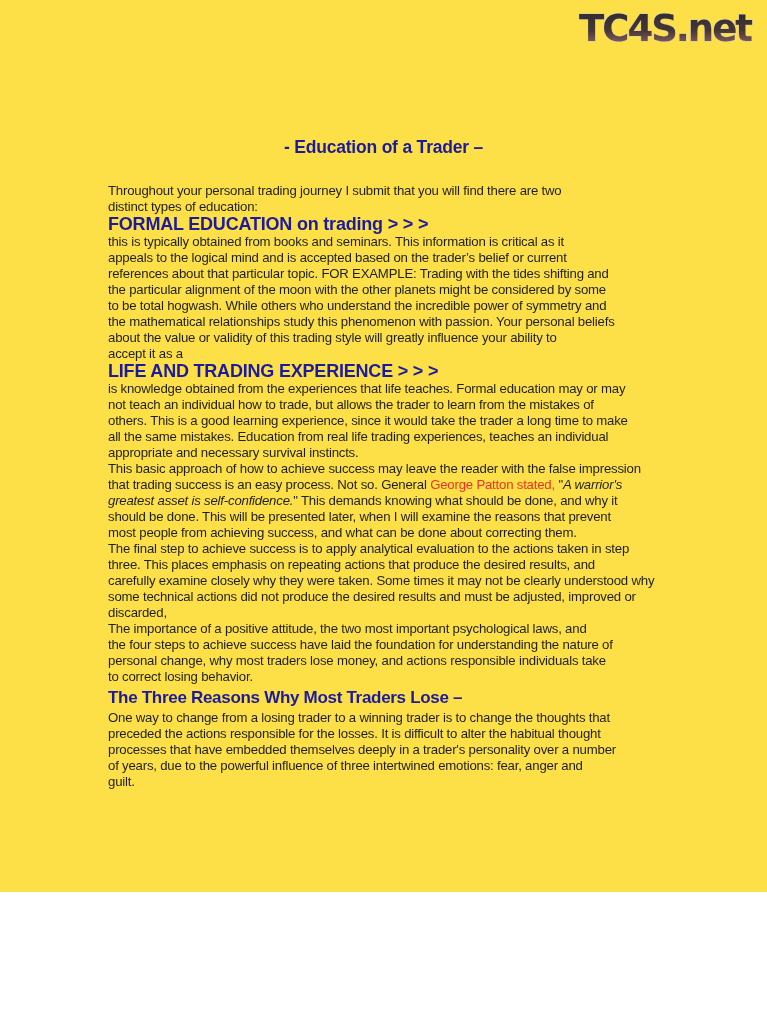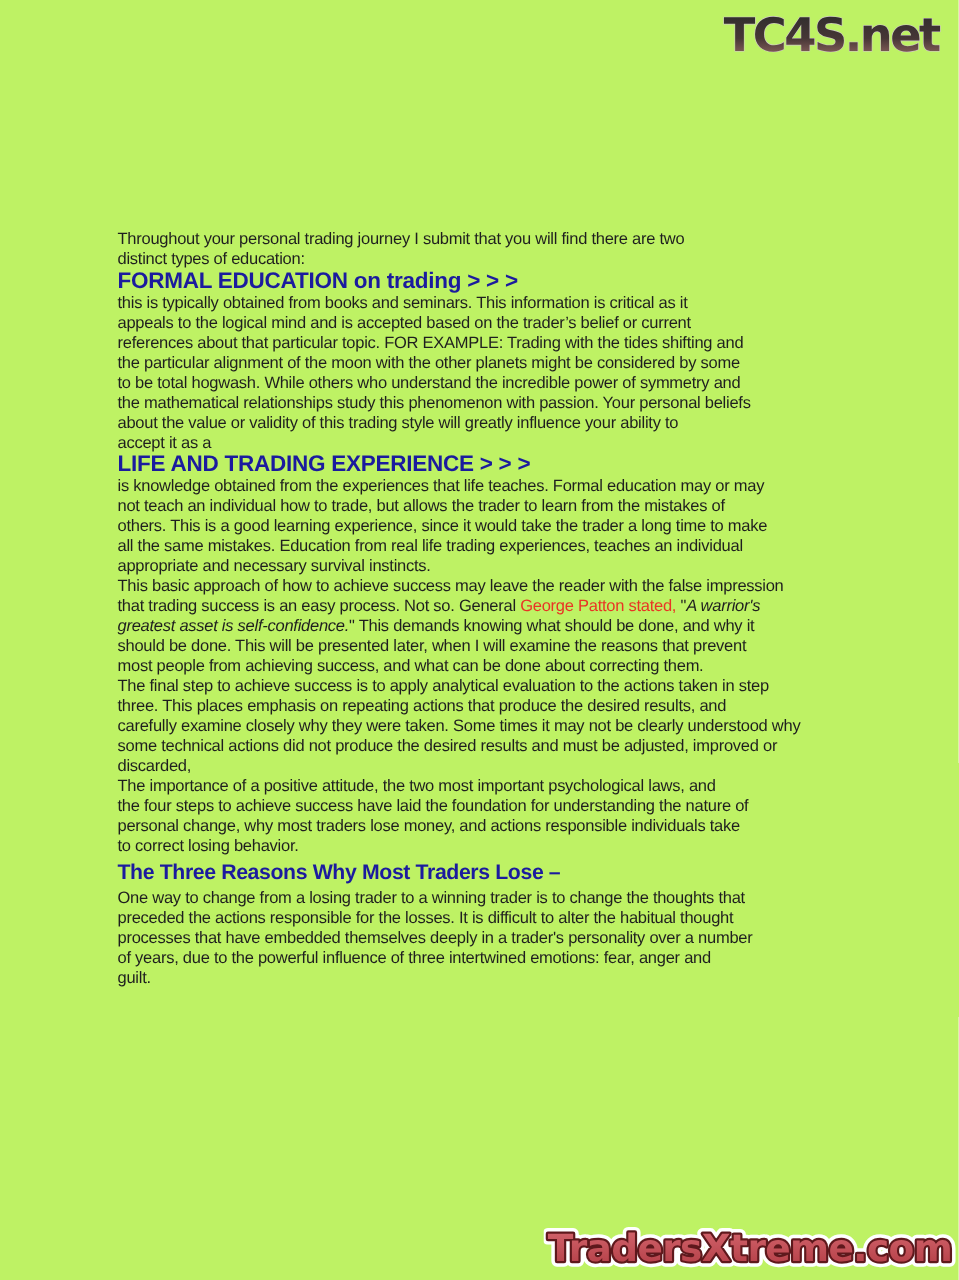--- a/index.html
+++ b/index.html
@@ -1,32 +1,32 @@
 <!DOCTYPE html>
 <html><head>
 <meta charset="utf-8">
 <style>
   html,body{margin:0;padding:0;background:#ffffff;}
   .page{
     position:relative;
-    width:767px;height:1024px;
-    background:#bef264;
+    width:767px;height:892px;
+    background:#fde047;
     overflow:hidden;
     font-family:"Liberation Sans","DejaVu Sans",sans-serif;
     color:#1f1f1f;
   }
   .tc4s-logo{position:absolute;top:2px;right:2px;}
   .doc-title{
     position:absolute;top:137px;left:0;width:100%;
     text-align:center;
     font-size:17.5px;font-weight:bold;color:#1b1b9e;
     letter-spacing:-0.2px;
   }
   .content{
-    position:absolute;left:94px;top:183px;width:592px;
+    position:absolute;left:108px;top:183px;width:592px;
   }
   .content p{
     margin:0;
     font-size:13.2px;line-height:16px;letter-spacing:-0.2px;
     white-space:pre-wrap;
     color:#1f1f1f;
   }
   .content h3{
     margin:0;
     font-size:18px;line-height:19px;font-weight:bold;
@@ -60,20 +60,21 @@
         <linearGradient id="tc4sGrad" x1="0" y1="0" x2="0" y2="1">
           <stop offset="0" stop-color="#2b2b2b"></stop>
           <stop offset="0.55" stop-color="#463636"></stop>
           <stop offset="1" stop-color="#a4736b"></stop>
         </linearGradient>
       </defs>
       <text x="100" y="39" text-anchor="middle" font-family="DejaVu Sans, sans-serif" font-weight="bold" font-size="37" letter-spacing="-2" fill="url(#tc4sGrad)" stroke="#cfc8c6" stroke-width="0.9" paint-order="stroke">TC4S.net</text>
     </svg>
   </div>
 
+  <div class="doc-title">- Education of a Trader –</div>
 
   <div class="content">
     <p>Throughout your personal trading journey I submit that you will find there are two
 distinct types of education:</p>
     <h3>FORMAL EDUCATION on trading &gt; &gt; &gt;</h3>
     <p>this is typically obtained from books and seminars. This information is critical as it
 appeals to the logical mind and is accepted based on the trader’s belief or current
 references about that particular topic. FOR EXAMPLE: Trading with the tides shifting and
 the particular alignment of the moon with the other planets might be considered by some
 to be total hogwash. While others who understand the incredible power of symmetry and

